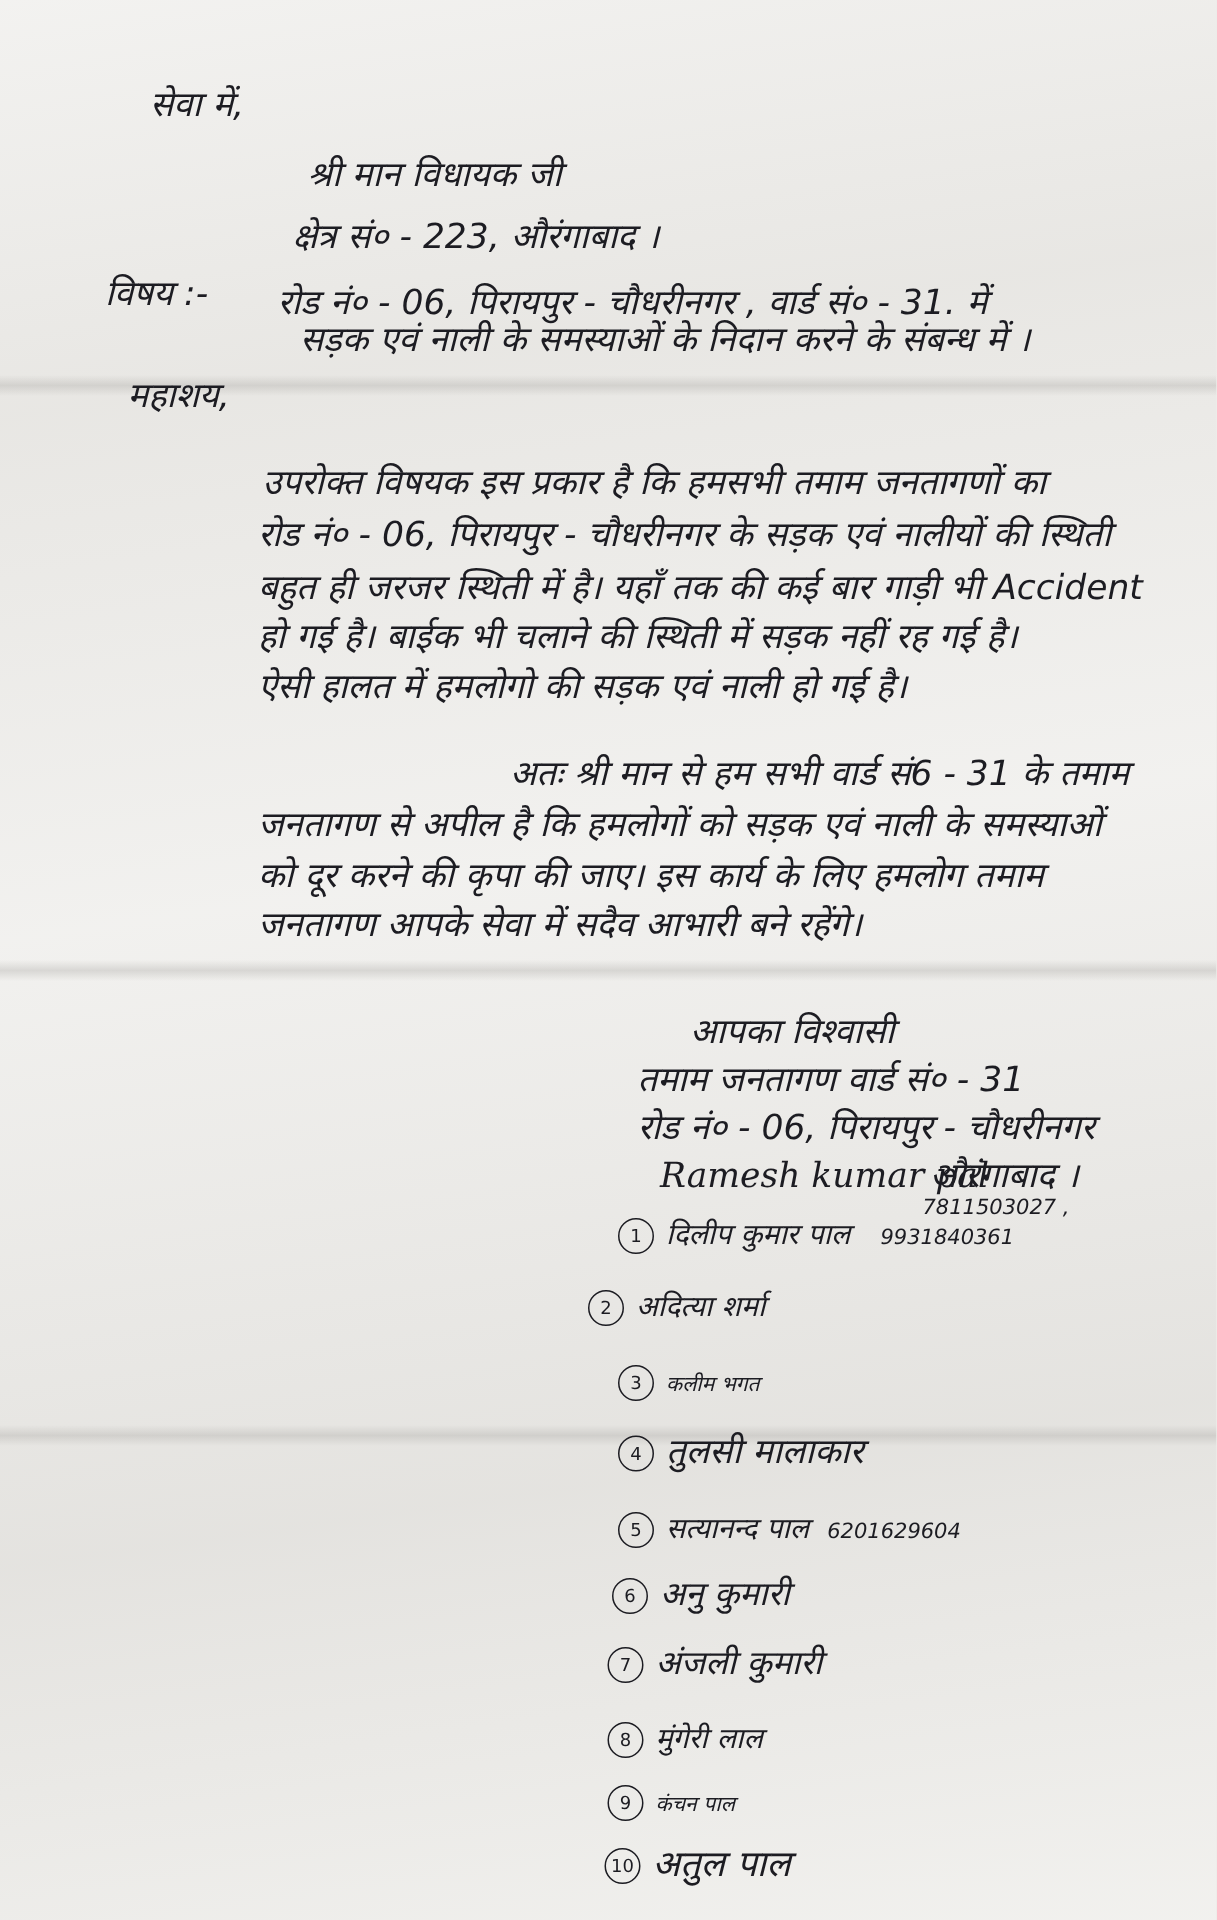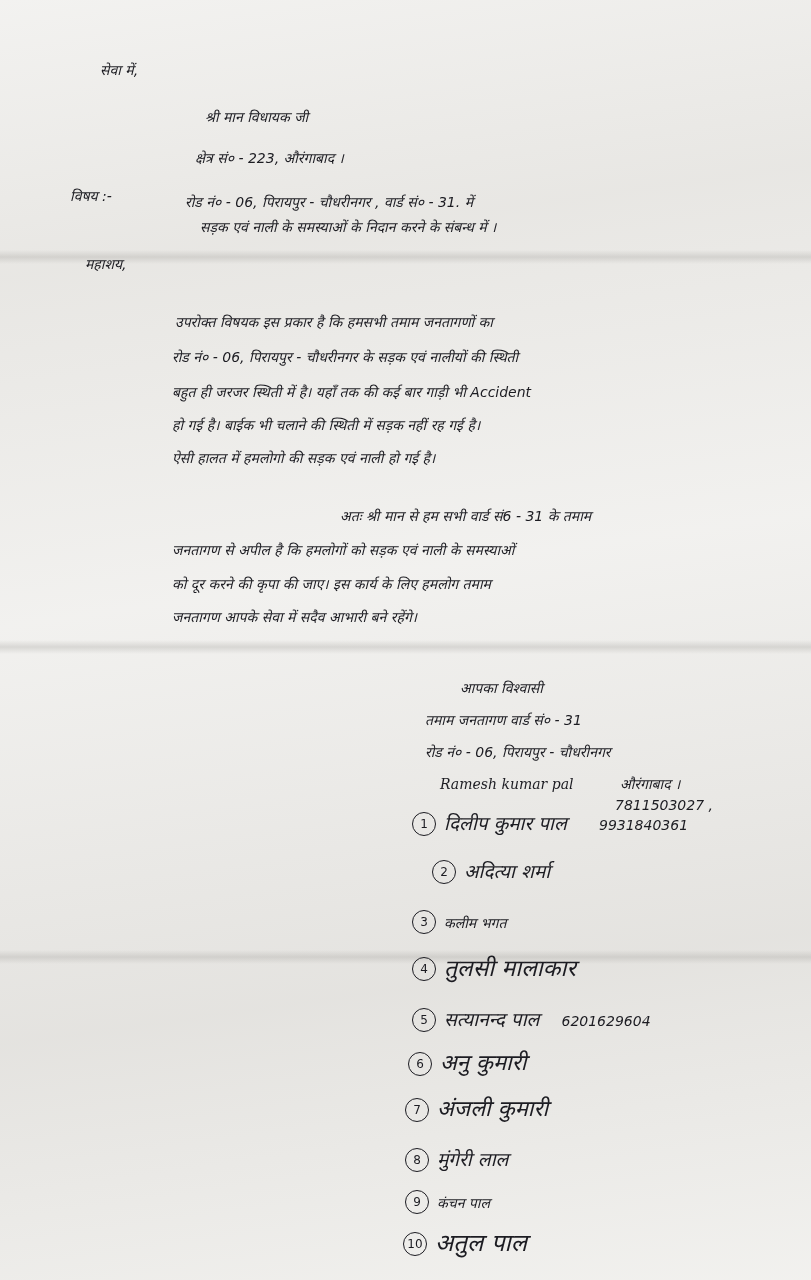--- a/index.html
+++ b/index.html
@@ -9,21 +9,21 @@
     font-family:"DejaVu Sans", sans-serif;
     color:#1c1c22;
   }
   .paper {
     position:absolute; inset:0;
     background:
       linear-gradient(172deg, rgba(255,255,255,0.35) 0%, rgba(220,218,214,0.25) 20%, rgba(255,255,255,0.3) 45%, rgba(210,208,204,0.3) 75%, rgba(250,250,248,0.4) 100%),
       #ecebe8;
   }
   .fold { position:absolute; left:0; width:811px; height:14px; background:linear-gradient(180deg, rgba(200,198,194,0) 0%, rgba(170,168,164,0.35) 50%, rgba(200,198,194,0) 100%); }
-  .line { position:absolute; white-space:nowrap; font-size:14px; line-height:20px; font-style:italic; }
+  .line { position:absolute; white-space:nowrap; font-size:23px; line-height:20px; font-style:italic; }
   .sig { font-size:19px; }
   .num {
     display:inline-block; width:22px; height:22px; border:1.5px solid #1c1c22; border-radius:50%;
     text-align:center; line-height:22px; font-size:12px; font-style:normal; margin-right:8px; vertical-align:middle;
   }
   .small { font-size:14px; }
 </style>
 </head>
 <body>
 
@@ -55,34 +55,34 @@
 
 <div class="line" style="left:460px;top:678px">आपका विश्वासी</div>
 <div class="line" style="left:425px;top:710px">तमाम जनतागण वार्ड सं० - 31</div>
 <div class="line" style="left:425px;top:742px">रोड नं० - 06, पिरायपुर - चौधरीनगर</div>
 <div class="line" style="left:620px;top:774px">औरंगाबाद ।</div>
 <div class="line" style="left:440px;top:774px;font-family:'DejaVu Serif',serif">Ramesh kumar pal</div>
 <div class="line small" style="left:615px;top:795px">7811503027 ,</div>
 
 <div class="line sig" style="left:412px;top:812px">
   <span class="num">1</span><span>दिलीप कुमार पाल</span>
-  <span class="small" style="margin-left:26px">9931840361</span>
+  <span class="small" style="margin-left:14px">9931840361</span>
 </div>
-<div class="line sig" style="left:432px;top:860px">
+<div class="line sig" style="left:392px;top:860px">
   <span class="num">2</span><span>अदित्या शर्मा</span>
 </div>
 <div class="line sig" style="left:412px;top:910px">
   <span class="num">3</span><span class="small">कलीम भगत</span>
 </div>
 <div class="line sig" style="left:412px;top:957px;font-size:23px">
   <span class="num">4</span><span>तुलसी मालाकार</span>
 </div>
 <div class="line sig" style="left:412px;top:1008px">
   <span class="num">5</span><span>सत्यानन्द पाल</span>
-  <span class="small" style="margin-left:16px">6201629604</span>
+  <span class="small" style="margin-left:6px">6201629604</span>
 </div>
 <div class="line sig" style="left:408px;top:1052px;font-size:22px">
   <span class="num">6</span><span>अनु कुमारी</span>
 </div>
 <div class="line sig" style="left:405px;top:1098px;font-size:22px">
   <span class="num">7</span><span>अंजली कुमारी</span>
 </div>
 <div class="line sig" style="left:405px;top:1148px">
   <span class="num">8</span><span>मुंगेरी लाल</span>
 </div>

